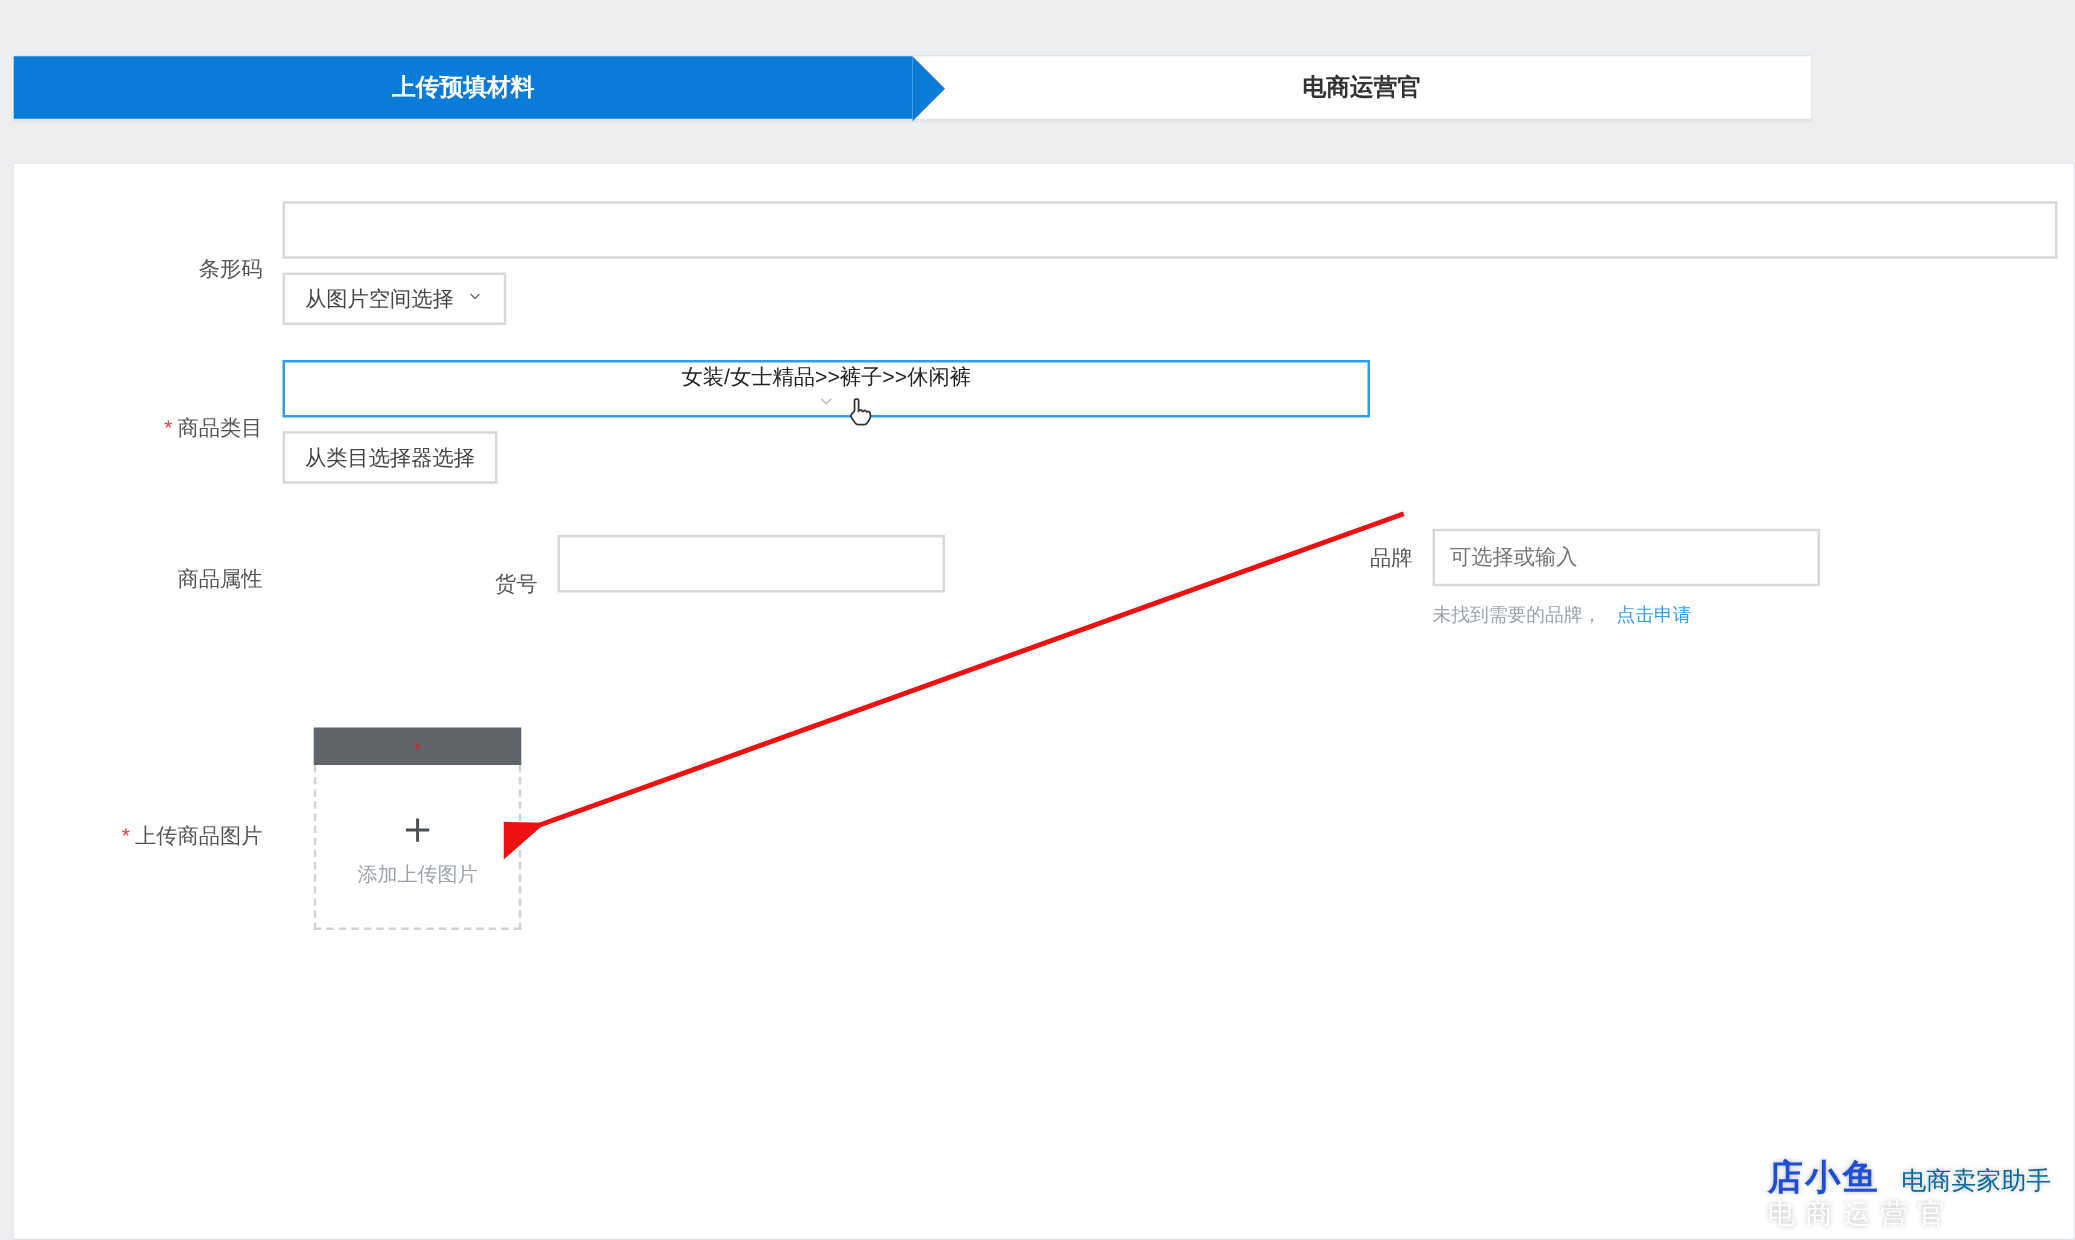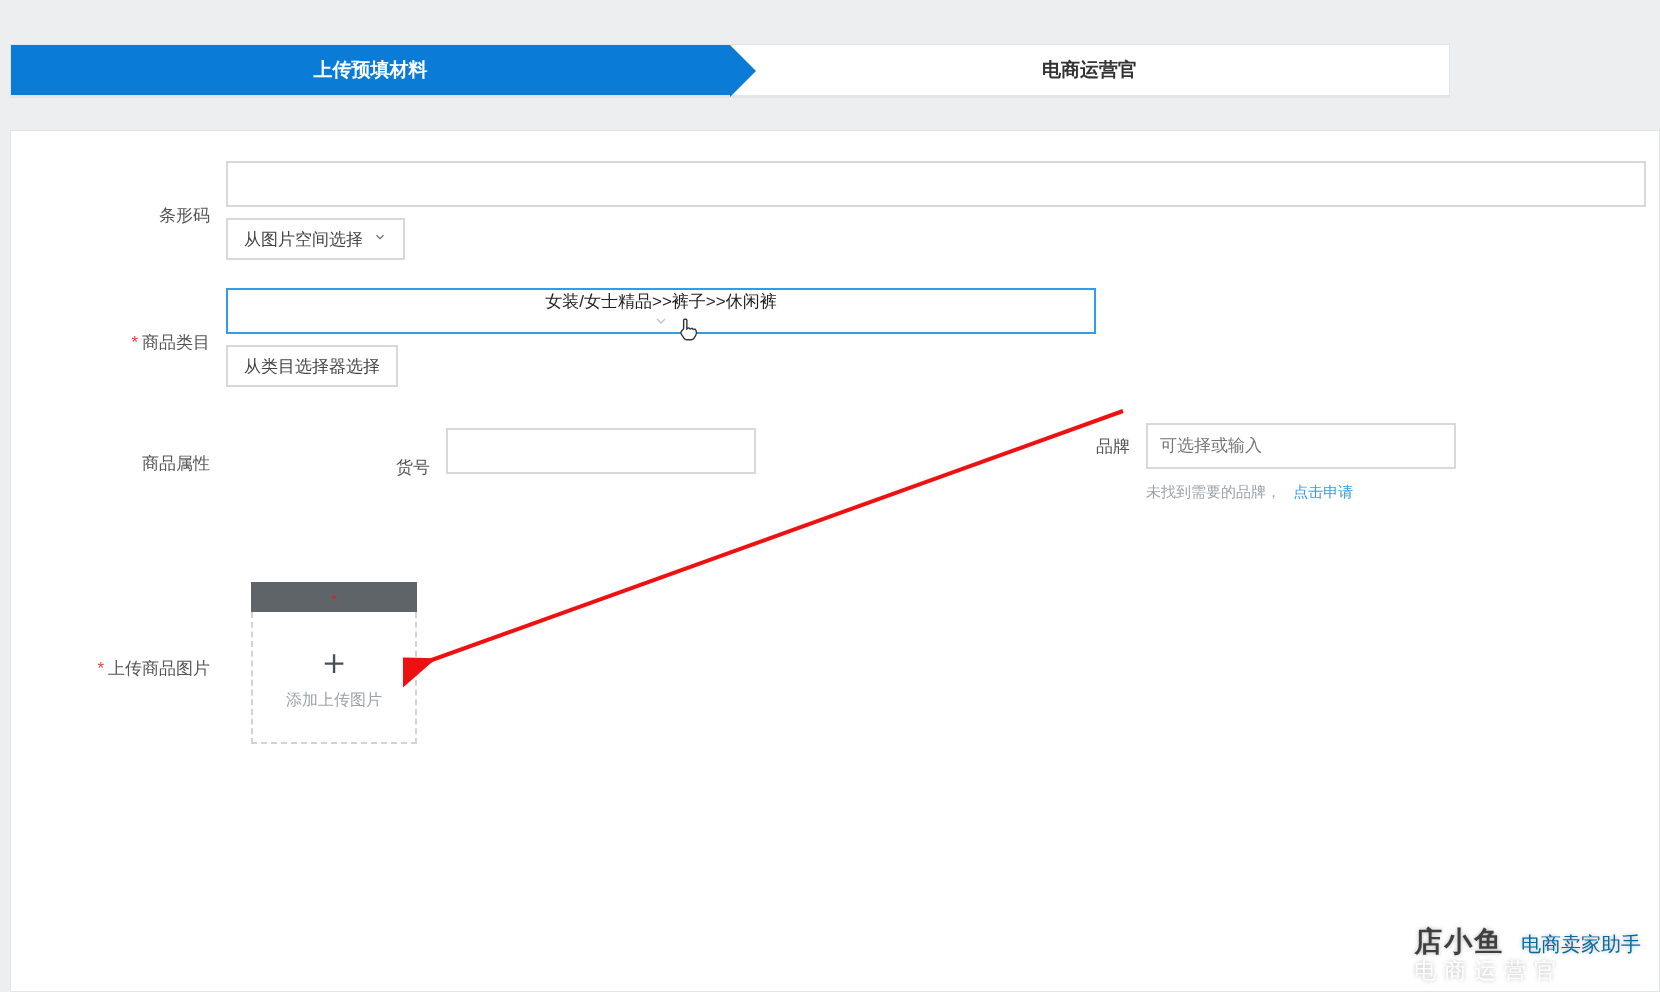--- a/index.html
+++ b/index.html
@@ -230,21 +230,21 @@
     filter: blur(0.5px);
   }
   .wm-logo {
     width: 60px; height: 44px;
     position: relative;
     margin-right: 10px;
   }
   .wm-logo svg { width: 100%; height: 100%; }
   .wm-text { display: flex; flex-direction: column; line-height: 1.15; }
   .wm-line1 { font-size: 20px; color: #0369a1; text-shadow: 0 0 4px rgba(0,0,0,.3);}
-  .wm-name { font-size: 28px; font-weight: 700; letter-spacing: 2px; color:#404040; text-shadow: 0 0 4px rgba(0,0,0,.3); margin-right: 12px;}
+  .wm-name { font-size: 28px; font-weight: 700; letter-spacing: 2px; color:#1d4ed8; text-shadow: 0 0 4px rgba(0,0,0,.3); margin-right: 12px;}
   .wm-line2 { font-size: 22px; color: #fff; letter-spacing: 8px; text-shadow: 0 0 4px rgba(0,0,0,.3);}
 </style>
 </head>
 <body>
 
 <div class="page">
 
   <div class="steps">
     <div class="step step-active">
       <span>上传预填材料</span>

